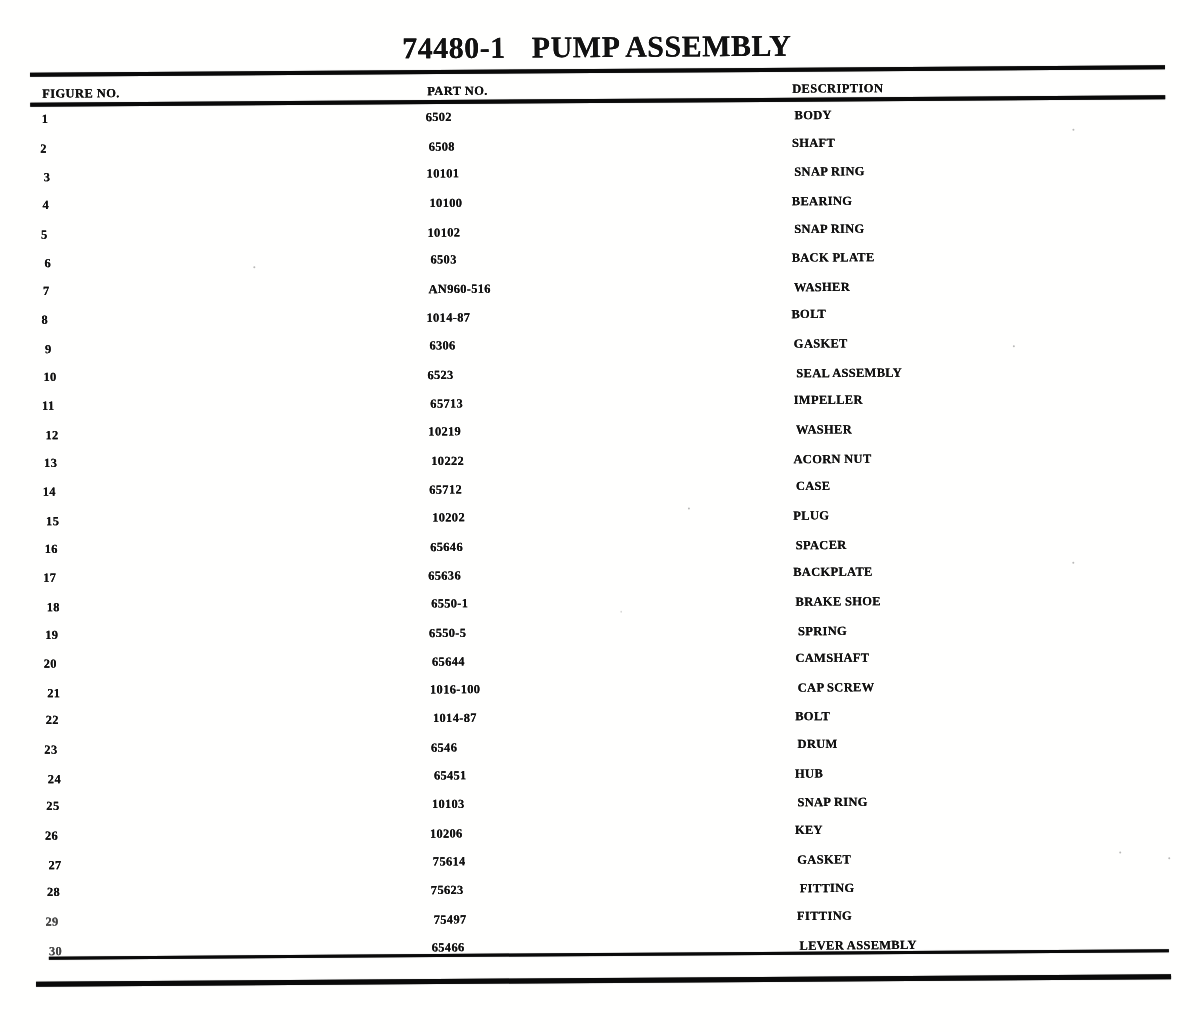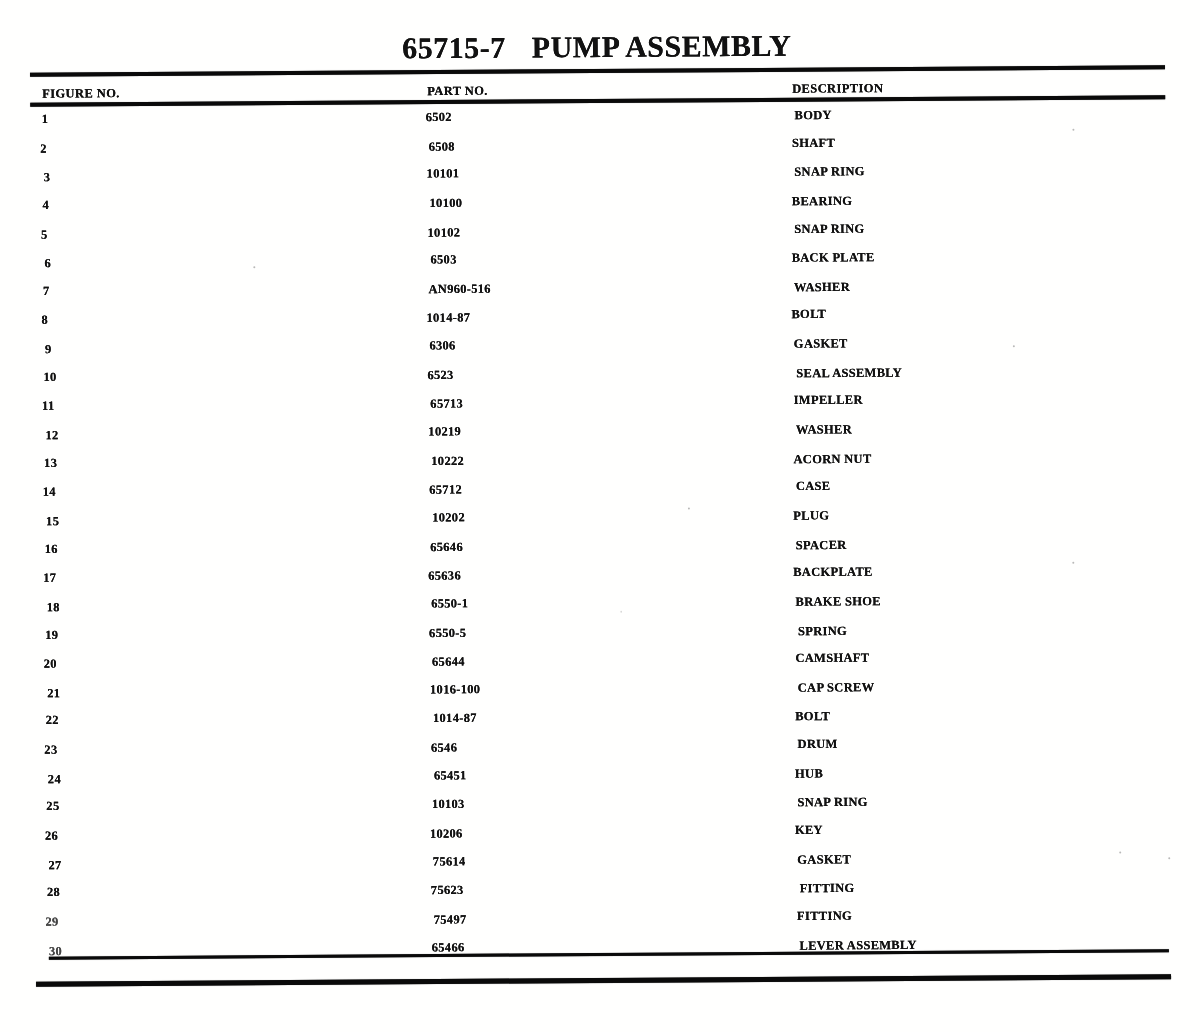--- a/index.html
+++ b/index.html
@@ -88,21 +88,21 @@
     opacity: 0.6;
   }
 </style>
 </head>
 <body>
 
 <div class="page">
   <div class="sheet">
 
     <div class="doc-title">
-      <span>65715-7</span><span class="gap"></span><span>PUMP ASSEMBLY</span>
+      <span>74480-1</span><span class="gap"></span><span>PUMP ASSEMBLY</span>
     </div>
 
     <div class="rule top"></div>
 
     <div class="grid-row thead">
       <span class="cell">FIGURE NO.</span>
       <span class="cell">PART NO.</span>
       <span class="cell">DESCRIPTION</span>
     </div>
 

